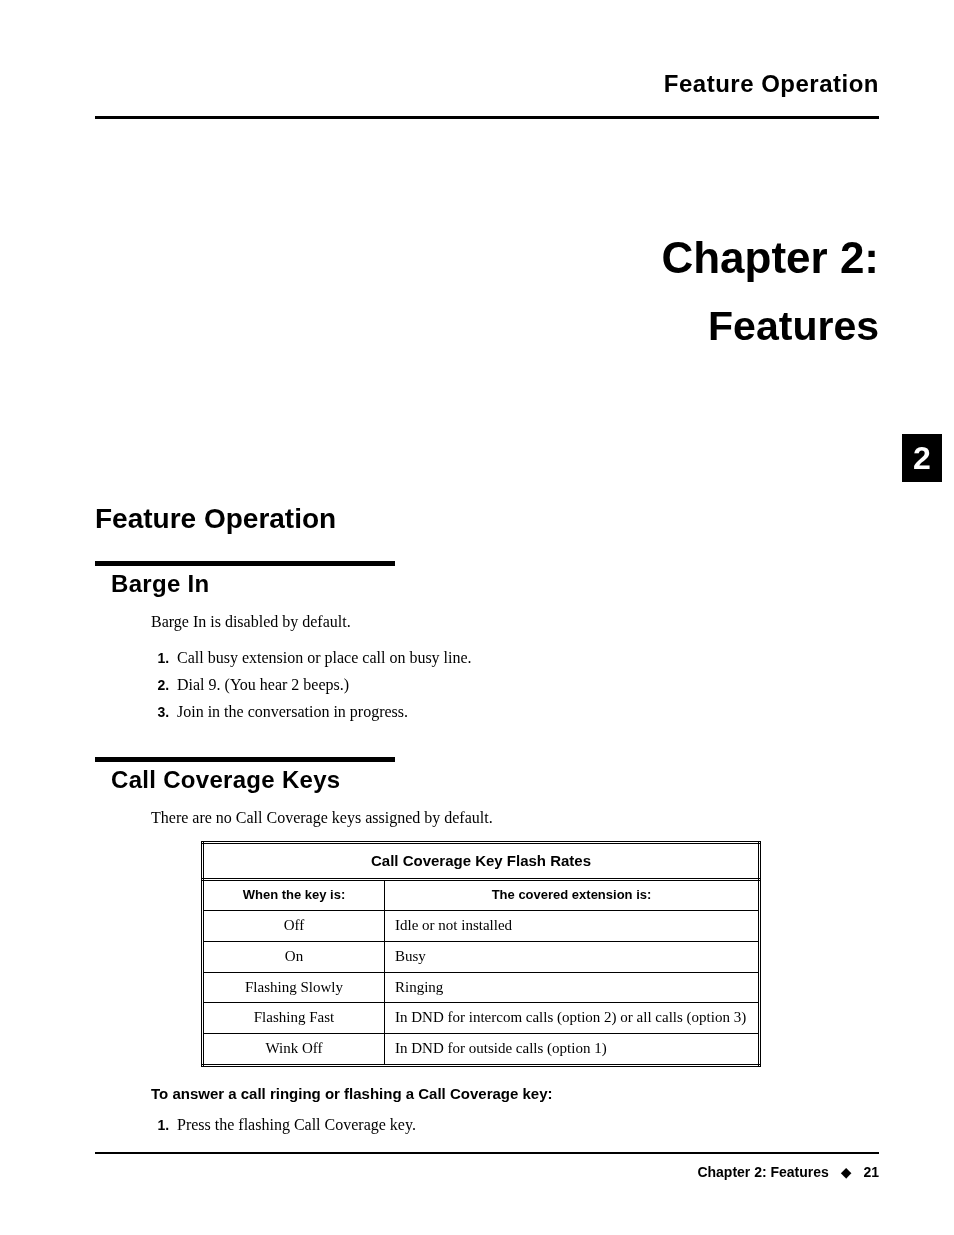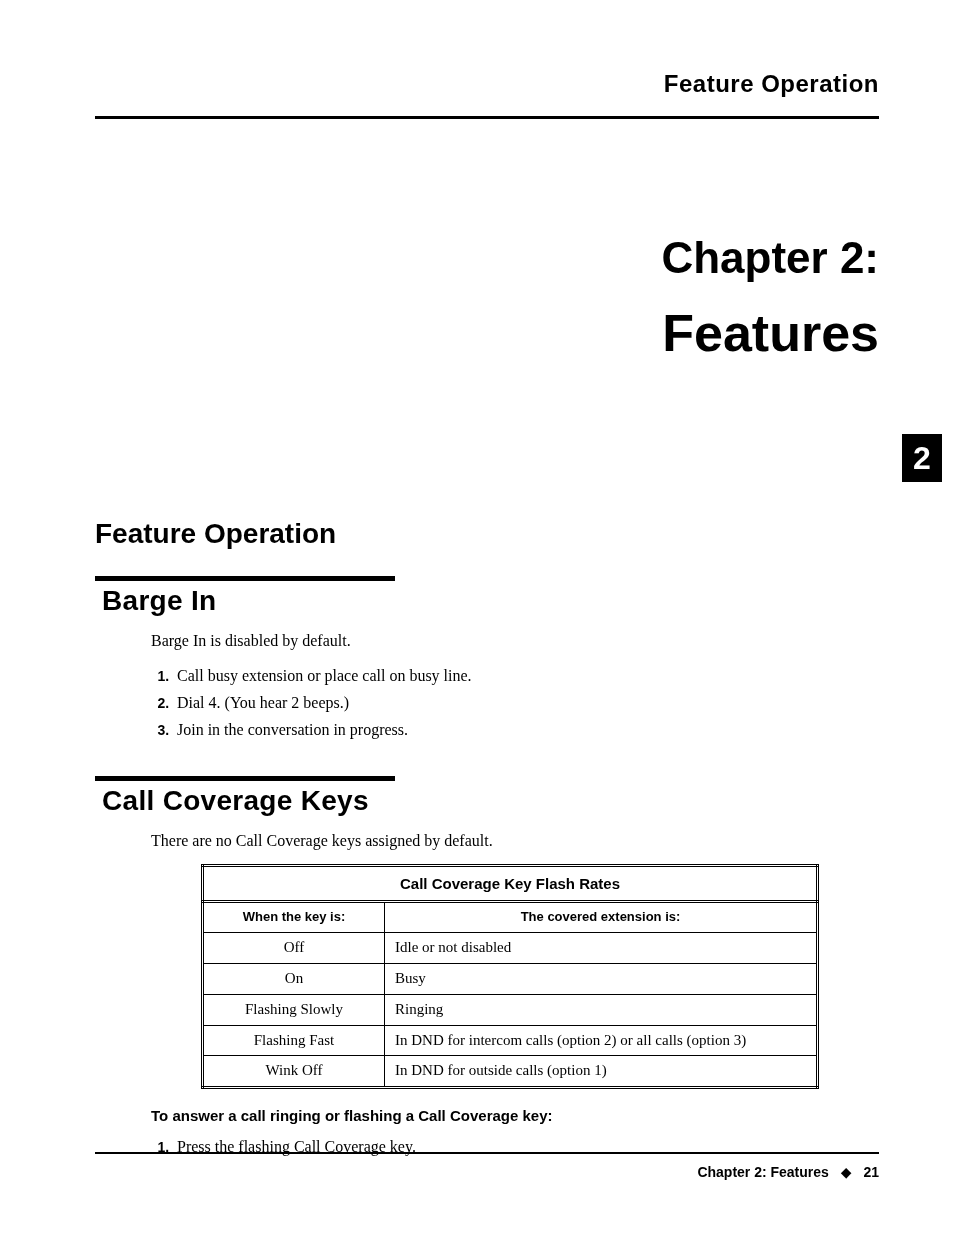--- a/index.html
+++ b/index.html
@@ -33,21 +33,21 @@
     border-top: 3px solid #000;
     margin: 0 0 110px 0;
   }
   .chapter-title {
     font-family: Arial, Helvetica, sans-serif;
     font-weight: 700;
     text-align: right;
     line-height: 1.3;
   }
   .chapter-title .line1 { font-size: 44px; display:block; margin-bottom: 14px;}
-  .chapter-title .line2 { font-size: 52px; display:block;}
+  .chapter-title .line2 { font-size: 41px; display:block;}
   .tab {
     position: absolute;
     top: 434px;
     right: 12px;
     width: 40px;
     height: 48px;
     background: #000;
     color: #fff;
     font-family: Arial, Helvetica, sans-serif;
     font-weight: 700;
@@ -65,22 +65,22 @@
   .sub-rule {
     display: block;
     width: 300px;
     height: 5px;
     background: #000;
     margin: 0 0 4px 0;
   }
   .sub-heading {
     font-family: Arial, Helvetica, sans-serif;
     font-weight: 900;
-    font-size: 28px;
-    margin: 0 0 12px 7px;
+    font-size: 24px;
+    margin: 0 0 12px 16px;
     letter-spacing: 0.3px;
   }
   .body-block {
     margin-left: 56px;
     margin-right: 10px;
     font-size: 16px;
     line-height: 1.45;
   }
   .body-block p { margin: 0 0 12px 0; }
   .instr-head {
@@ -97,21 +97,21 @@
   ol.steps li { margin-bottom: 4px; padding-left: 4px;}
   ol.steps li::marker {
     font-family: Arial, Helvetica, sans-serif;
     font-weight: 700;
     font-size: 14px;
   }
   .subsection-gap { height: 14px; }
   table.flash {
     border-collapse: collapse;
     margin: 8px 0 16px 50px;
-    width: 618px;
+    width: 560px;
     font-size: 15px;
   }
   table.flash th, table.flash td {
     border: 1px solid #000;
     padding: 4px 10px;
     vertical-align: middle;
     text-align: left;
   }
   table.flash .title-row th {
     border: 3px double #000;
@@ -166,21 +166,21 @@
   <div class="tab">2</div>
 
   <div class="section-heading">Feature Operation</div>
 
   <span class="sub-rule"></span>
   <div class="sub-heading">Barge In</div>
   <div class="body-block">
     <p>Barge In is disabled by default.</p>
     <ol class="steps">
       <li>Call busy extension or place call on busy line.</li>
-      <li>Dial 4. (You hear 2 beeps.)</li>
+      <li>Dial 9. (You hear 2 beeps.)</li>
       <li>Join in the conversation in progress.</li>
     </ol>
   </div>
 
   <div class="subsection-gap"></div>
 
   <span class="sub-rule"></span>
   <div class="sub-heading">Call Coverage Keys</div>
   <div class="body-block">
     <p>There are no Call Coverage keys assigned by default.</p>
@@ -189,21 +189,21 @@
       <tbody>
           <tr class="title-row">
         <th colspan="2">Call Coverage Key Flash Rates</th>
       </tr>
       <tr class="header-row">
         <th>When the key is:</th>
         <th>The covered extension is:</th>
       </tr>
       <tr>
         <td class="key">Off</td>
-        <td>Idle or not disabled</td>
+        <td>Idle or not installed</td>
       </tr>
       <tr>
         <td class="key">On</td>
         <td>Busy</td>
       </tr>
       <tr>
         <td class="key">Flashing Slowly</td>
         <td>Ringing</td>
       </tr>
       <tr>

